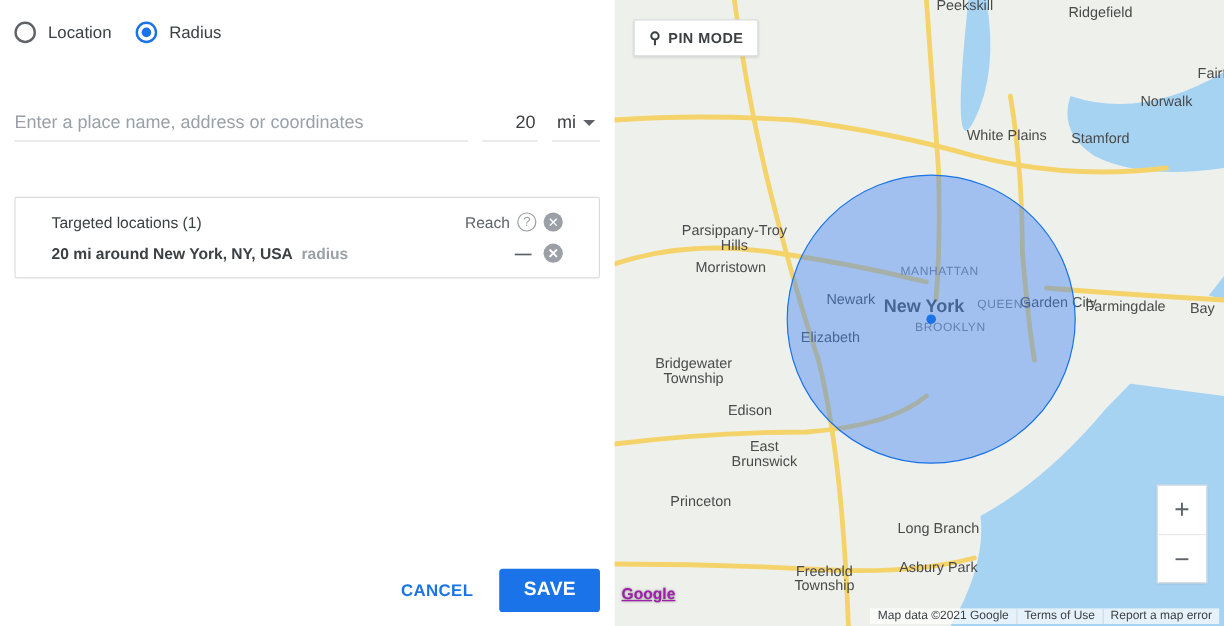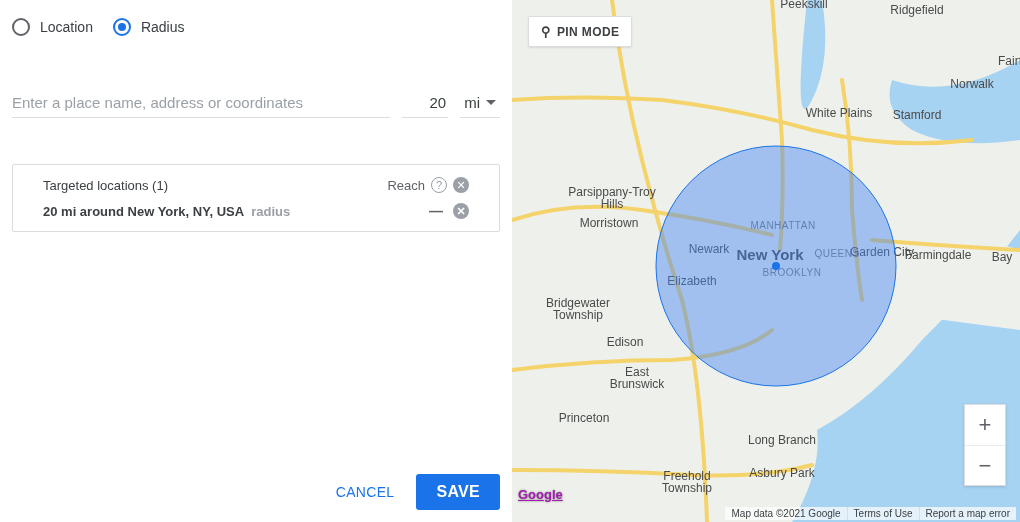--- a/index.html
+++ b/index.html
@@ -27,21 +27,21 @@
   .target-head { display:flex; align-items:center; justify-content:space-between; font-size:13px; color:#3c4043; }
   .head-right { display:flex; align-items:flex-end; gap:6px; color:#5f6368; }
   .help-icon, .remove-icon { width:16px; height:16px; border-radius:50%; background:#9aa0a6; color:#fff; font-size:11px; display:flex; align-items:center; justify-content:center; cursor:pointer; }
   .help-icon { background:#fff; border:1px solid #9aa0a6; color:#9aa0a6; }
   .target-item { display:flex; align-items:center; justify-content:space-between; font-size:13px; color:#3c4043; margin-top:10px;font-weight:bold; }
   .target-item .suffix { color:#9aa0a6; margin-left:4px; }
   .item-right { display:flex; align-items:center; gap:10px; }
   .dash { color:#5f6368; font-size:14px; }
 
   .footer { position:absolute; right:12px; bottom:12px; display:flex; gap:16px; align-items:center; }
-  .btn-text { background:none; border:none; color:#1a73e8; font-size:14px; font-weight:400; letter-spacing:0.3px; cursor:pointer; padding:8px 6px; }
+  .btn-text { background:none; border:none; color:#1a73e8; font-size:14px; font-weight:700; letter-spacing:0.3px; cursor:pointer; padding:8px 6px; }
   .btn-primary { background:#1a73e8; border:none; color:#fff; font-size:16px; font-weight:600; letter-spacing:0.3px; cursor:pointer; padding:9px 20px; border-radius:3px; }
 
   
   .map-wrap { flex:1; position:relative; overflow:hidden; }
   .map-svg { position:absolute; inset:0; width:100%; height:100%; }
   .pin-mode { position:absolute; top:16px; left:16px; background:#fff; border:1px solid #dadce0; border-radius:2px; padding:7px 12px; font-size:12px; font-weight:600; color:#3c4043; letter-spacing:0.4px; display:flex; align-items:center; gap:6px; cursor:pointer; box-shadow:0 1px 2px rgba(0,0,0,.1); }
   .pin-icon { font-size:13px; }
 
   .zoom { position:absolute; right:14px; bottom:36px; display:flex; flex-direction:column; border:1px solid #dadce0; background:#fff; box-shadow:0 1px 3px rgba(0,0,0,.15); }
   .zoom button { width:40px; height:40px; border:none; background:#fff; font-size:22px; color:#5f6368; cursor:pointer; }

